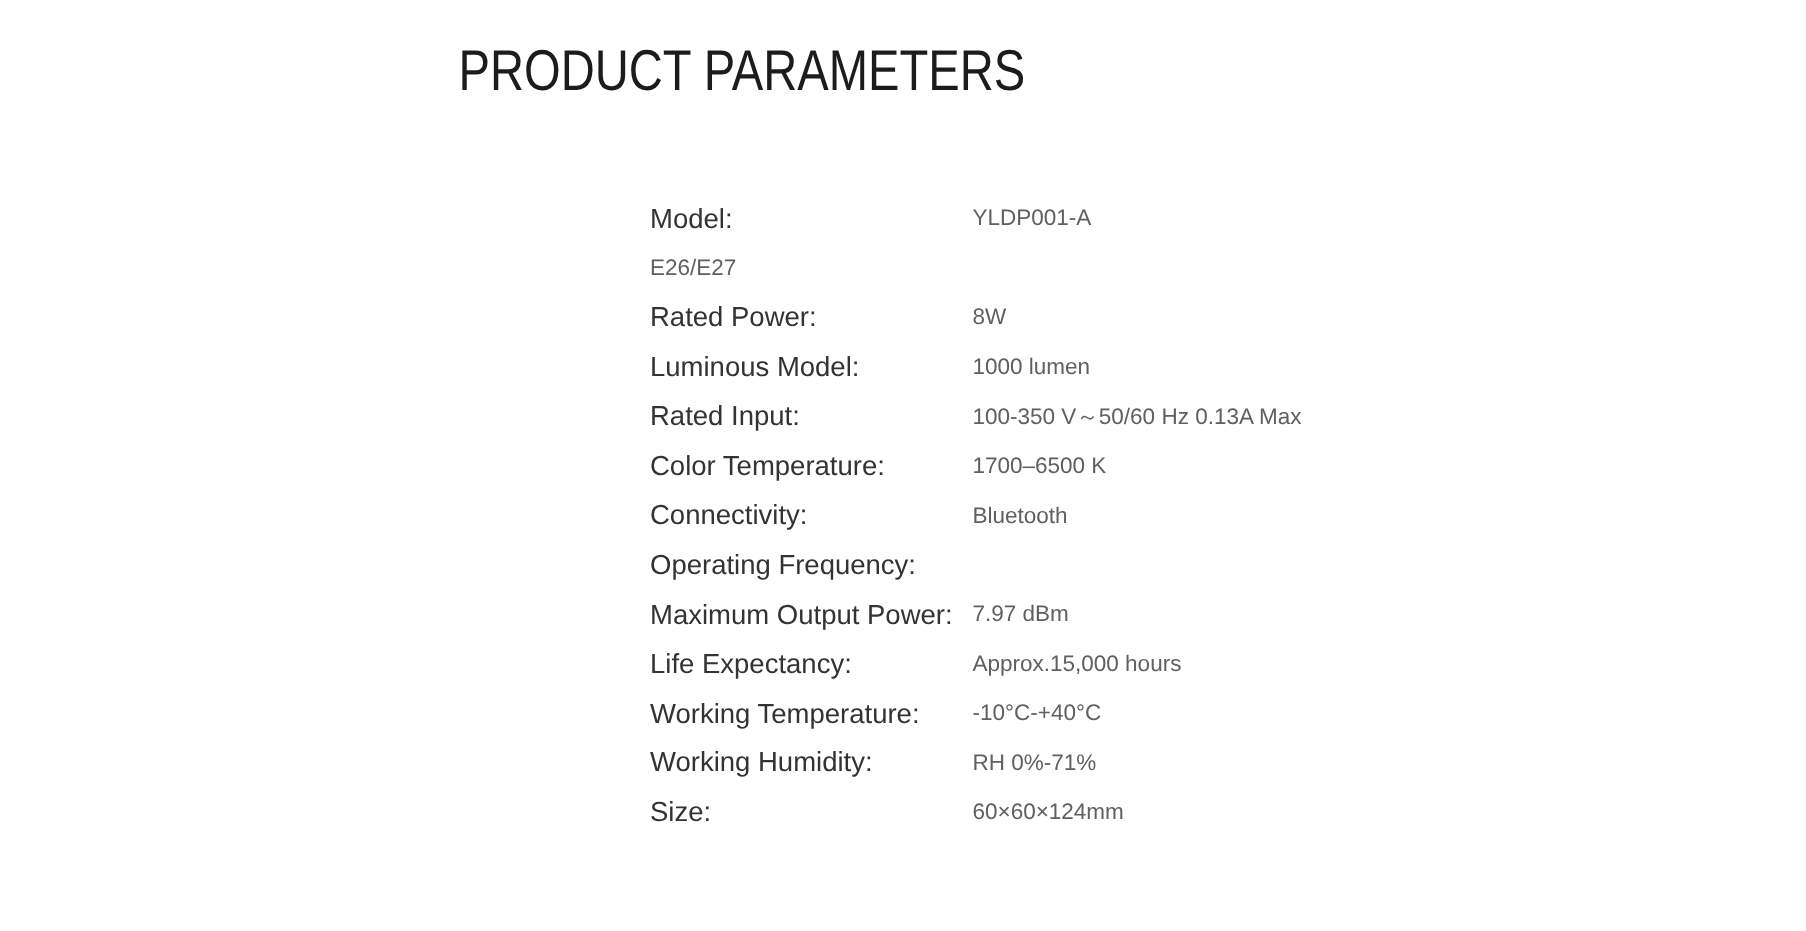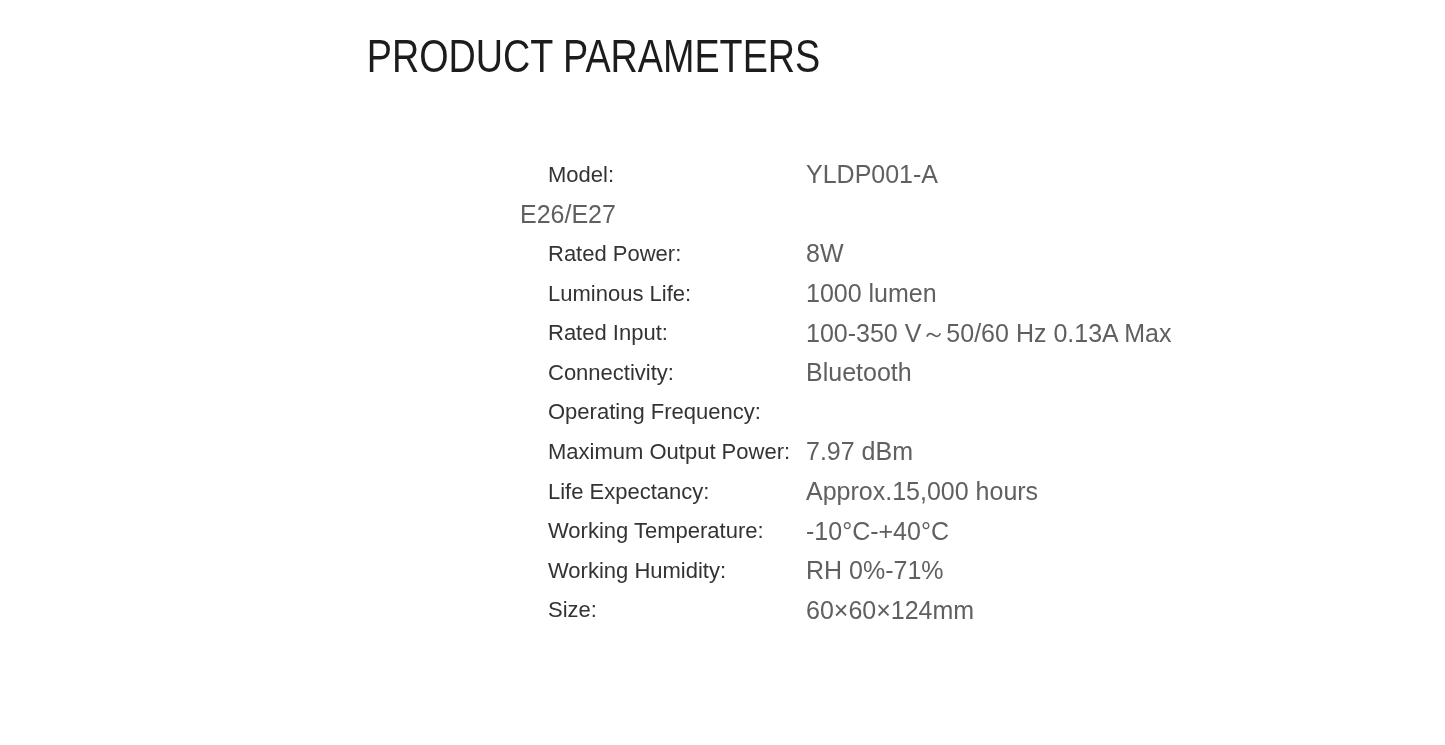--- a/index.html
+++ b/index.html
@@ -38,24 +38,23 @@
     display: flex;
     align-items: center;
     height: 39.6px;
   }
   .spec-label {
     width: 258px;
     flex: 0 0 258px;
     font-size: 22px;
     color: #333333;
     white-space: nowrap;
-    margin-left: 28px;
   }
   .spec-value {
-    font-size: 25px;
+    font-size: 18px;
     color: #606060;
     white-space: nowrap;
   }
 </style>
 </head>
 <body>
 
 <div class="page">
   <h1 class="title">PRODUCT PARAMETERS</h1>
   <div class="specs" id="specs">
@@ -64,26 +63,30 @@
         <span class="spec-value">YLDP001-A</span>
       </div>
       <div class="spec-row">
         <span class="spec-value">E26/E27</span>
       </div>
       <div class="spec-row">
         <span class="spec-label">Rated Power:</span>
         <span class="spec-value">8W</span>
       </div>
       <div class="spec-row">
-        <span class="spec-label">Luminous Life:</span>
+        <span class="spec-label">Luminous Model:</span>
         <span class="spec-value">1000 lumen</span>
       </div>
       <div class="spec-row">
         <span class="spec-label">Rated Input:</span>
         <span class="spec-value">100-350 V～50/60 Hz 0.13A Max</span>
+      </div>
+      <div class="spec-row">
+        <span class="spec-label">Color Temperature:</span>
+        <span class="spec-value">1700–6500 K</span>
       </div>
       <div class="spec-row">
         <span class="spec-label">Connectivity:</span>
         <span class="spec-value">Bluetooth</span>
       </div>
       <div class="spec-row">
         <span class="spec-label">Operating Frequency:</span>
       </div>
       <div class="spec-row">
         <span class="spec-label">Maximum Output Power:</span>

